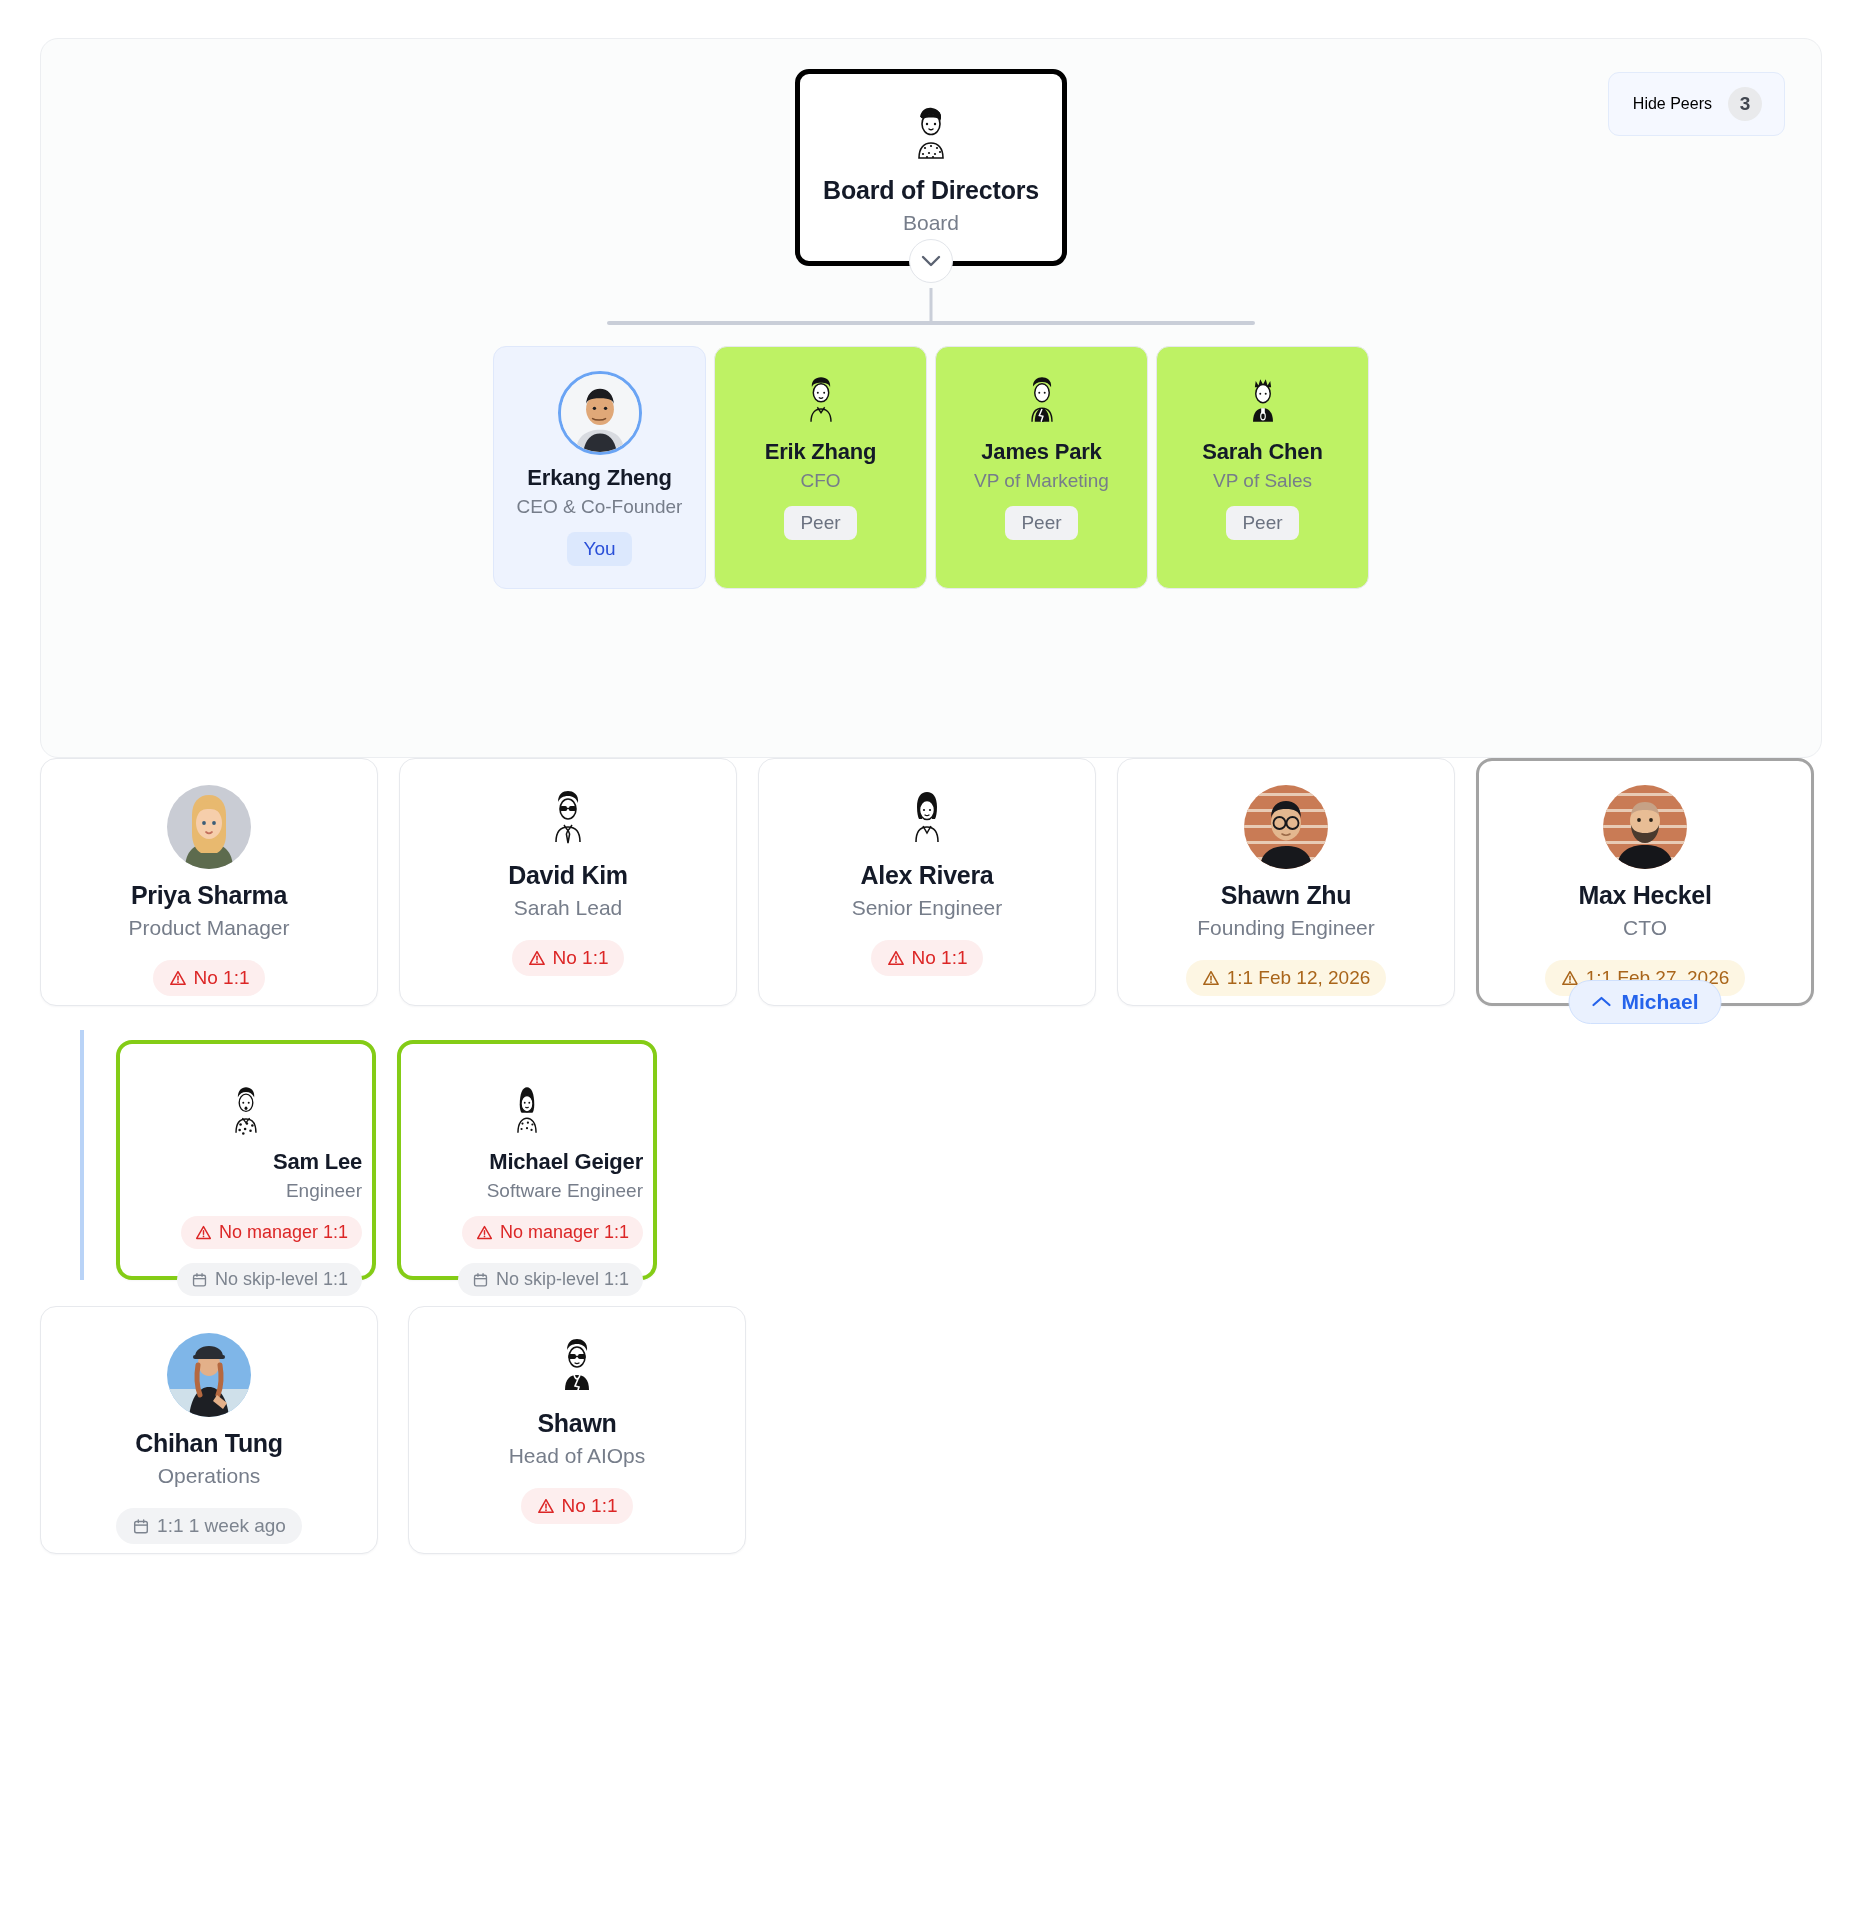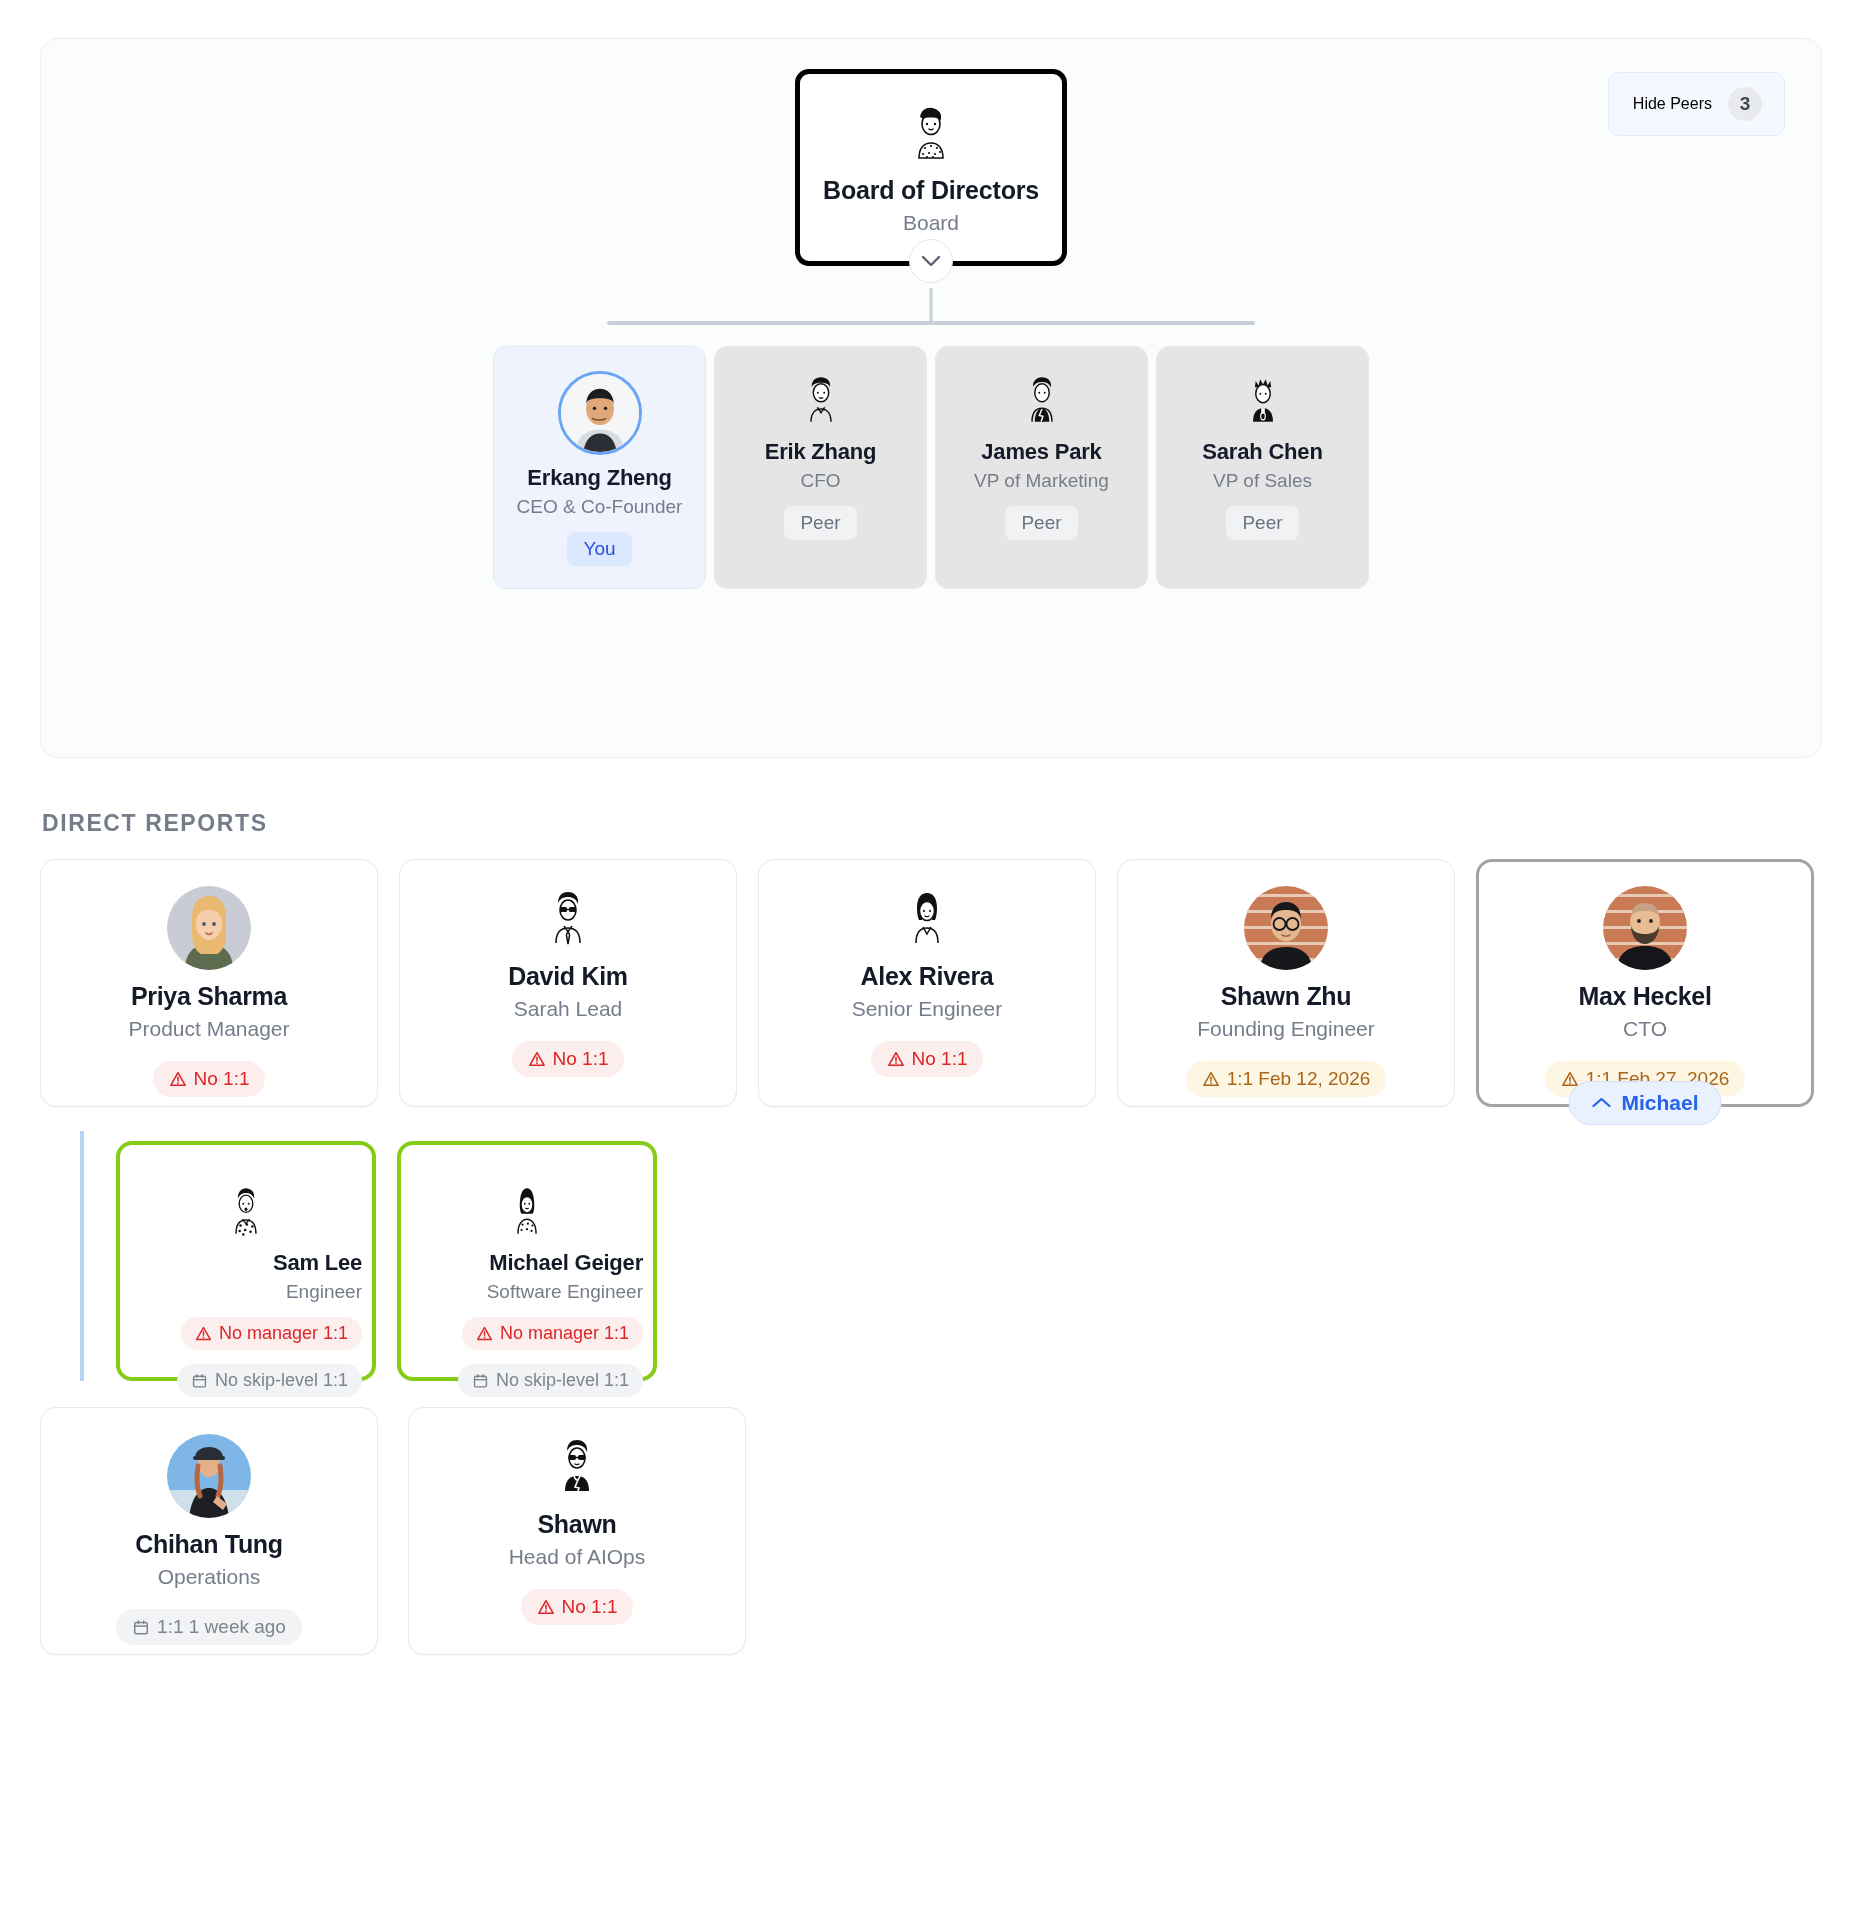--- a/index.html
+++ b/index.html
@@ -68,21 +68,21 @@
   }
   .connector .hline {
     position: absolute; top: 55px; left: 50%; transform: translateX(-50%);
     width: 648px; height: 4px; background: #c9ced8; border-radius: 2px;
   }
 
   
   .peer-row { display: flex; justify-content: center; gap: 8px; }
   .peer-card {
     width: 213px;
-    background: #e5e5e5;
+    background: #bef264;
     border: 1px solid #e7e9ed;
     border-radius: 13px;
     padding: 24px 12px 22px;
     text-align: center;
     cursor: pointer;
   }
   .peer-card.is-you { background: #eef3fe; border-color: #dfe8fb; }
   .peer-name { font-size: 22px; font-weight: 700; color: #141a28; letter-spacing: -.2px; margin-top: 10px; }
   .peer-role { font-size: 19px; color: #767d8a; margin-top: 5px; }
   .chip {
@@ -283,21 +283,20 @@
           <ellipse cx="32" cy="50" rx="2.5" ry="4" fill="none" stroke="#fff" stroke-width="1.3"></ellipse>
         </svg>
         <div class="peer-name">Sarah Chen</div>
         <div class="peer-role">VP of Sales</div>
         <span class="chip peer">Peer</span>
       </div>
 
     </div>
   </div>
 
-  <div class="section-title">DIRECT REPORTS</div>
 
   <div class="dr-row">
 
     <div class="dr-card">
       <div class="av-photo">
         <svg viewBox="0 0 84 84" width="84" height="84">
           <rect width="84" height="84" fill="#c9ccd4"></rect>
           <path d="M18 84c0-18 10-26 24-26s24 8 24 26z" fill="#5d6b4e"></path>
           <path d="M25 30c0-13 7-20 17-20s17 7 17 20v20c0 10-5 16-9 18H34c-5-3-9-9-9-20z" fill="#e8b96f"></path>
           <ellipse cx="42" cy="38" rx="13" ry="16" fill="#f6ceab"></ellipse>

